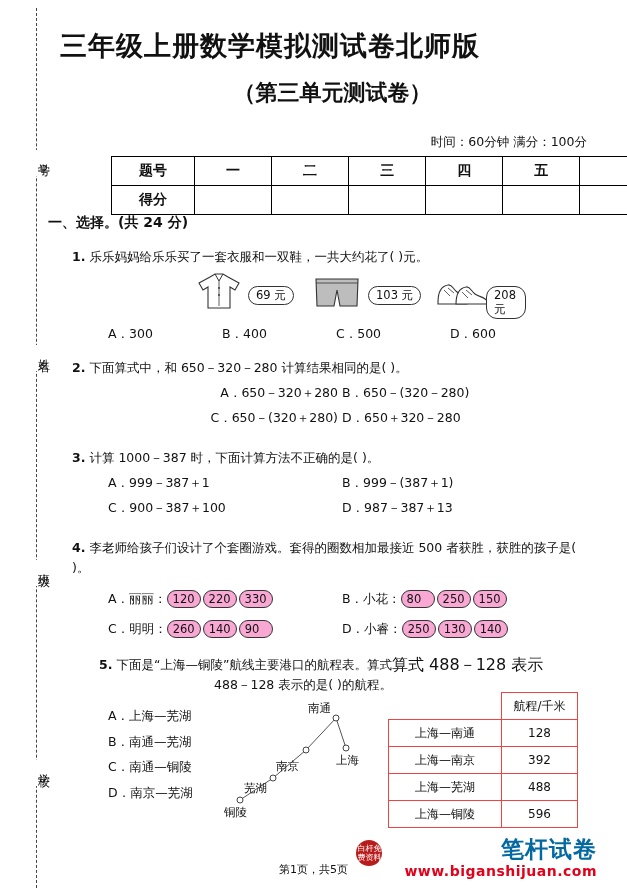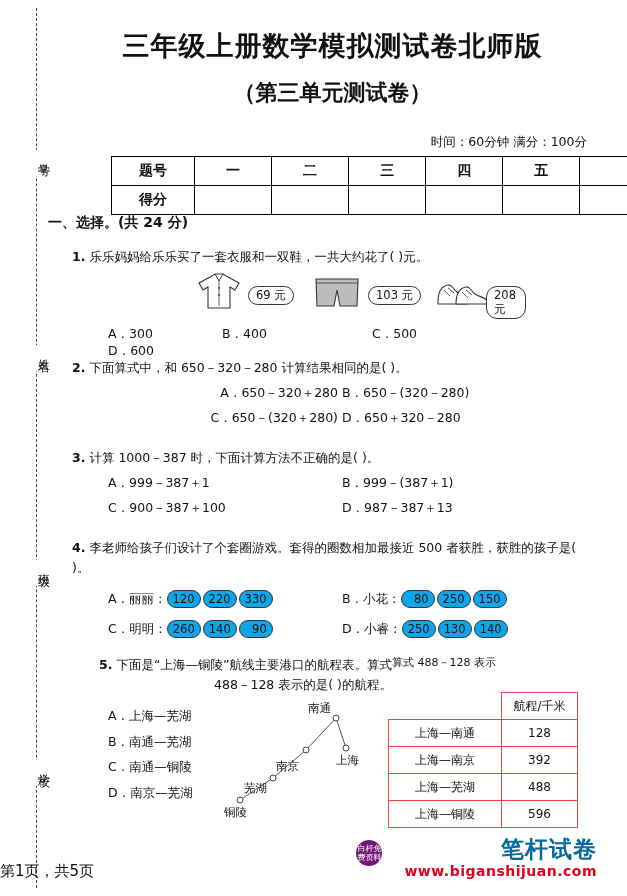--- a/index.html
+++ b/index.html
@@ -47,21 +47,21 @@
   .vlabel-2 { top: 345px; }
   .vlabel-3 { top: 560px; }
   .vlabel-4 { top: 760px; }
 
   
   .title {
     position: absolute;
     left: 60px;
     top: 28px;
     width: 545px;
-    text-align: center;
+    text-align: left;
     font-size: 27px;
     font-weight: bold;
     letter-spacing: 1px;
     font-family: "DejaVu Sans", "Liberation Sans", sans-serif;
   }
   .subtitle {
     position: absolute;
     left: 60px;
     top: 78px;
     width: 545px;
@@ -150,33 +150,33 @@
   
   #q4 { left: 72px; top: 538px; width: 520px; }
   .q4opts { left: 108px; top: 590px; width: 500px; }
   .q4opts .c1 { display: inline-block; width: 230px; }
   .ring {
     display: inline-block;
     border: 1px solid #333;
     border-radius: 11px;
     min-width: 22px;
     padding: 1px 5px;
-    text-align: right;
+    text-align: left;
     font-size: 11.5px;
     margin-right: 2px;
-    background: #0ea5e9;
+    background: #f9a8d4;
   }
   
   #q5 { left: 72px; top: 655px; width: 320px; text-align: right; }
   .q5opts { left: 108px; top: 703px; width: 260px; line-height: 2.05; }
   .q5-expr {
     position: absolute;
     left: 392px;
     top: 655px;
-    font-size: 11px;
+    font-size: 16px;
   }
   .route-table {
     position: absolute;
     left: 388px;
     top: 692px;
     width: 190px;
     border-collapse: collapse;
   }
   .route-table td, .route-table th {
     border: 1px solid #ef4444;
@@ -199,21 +199,22 @@
     font-size: 11.5px;
     font-family: "DejaVu Sans", "Liberation Sans", sans-serif;
     fill: #111;
   }
   
   .footer-page {
     position: absolute;
     left: 0;
     top: 862px;
     width: 627px;
-    font-size: 15px;
+    text-align: center;
+    font-size: 11px;
   }
   .brand {
     position: absolute;
     right: 30px;
     top: 838px;
     text-align: right;
   }
   .brand .name {
     font-size: 23px;
     font-weight: bold;
@@ -228,21 +229,21 @@
     letter-spacing: 0.5px;
     margin-top: 2px;
   }
   .brand-badge {
     position: absolute;
     left: -48px;
     top: 2px;
     width: 26px;
     height: 26px;
     border-radius: 50%;
-    background: #701a75;
+    background: #b91c1c;
     color: #fff;
     font-size: 8px;
     line-height: 9px;
     text-align: center;
     padding-top: 4px;
     box-sizing: border-box;
   }
 </style>
 </head>
 <body>
@@ -318,21 +319,21 @@
         <path d="M8 10 L14 16 M12 8 L18 13" stroke="#333" stroke-width="0.8"></path>
         <path d="M26 12 L32 18 M30 10 L36 15" stroke="#333" stroke-width="0.8"></path>
       </svg>
     </span>
     <span class="pricetag" style="position:absolute;left:290px;top:14px;">208 元</span>
   </div>
 
   <div class="opts q1opts">
     <span style="width:110px;">A．300</span>
     <span style="width:110px;">B．400</span>
-    <span style="width:110px;margin-left:36px;">C．500</span>
+    <span style="width:110px;">C．500</span>
     <span style="width:110px;">D．600</span>
   </div>
 
   <div class="q" id="q2">
     <span class="qnum">2.</span>
     <span>下面算式中，和 650－320－280 计算结果相同的是(      )。</span>
   </div>
   <div class="opts q2opts">
     <div class="row">
       <span class="c1">A．650－320＋280</span>

